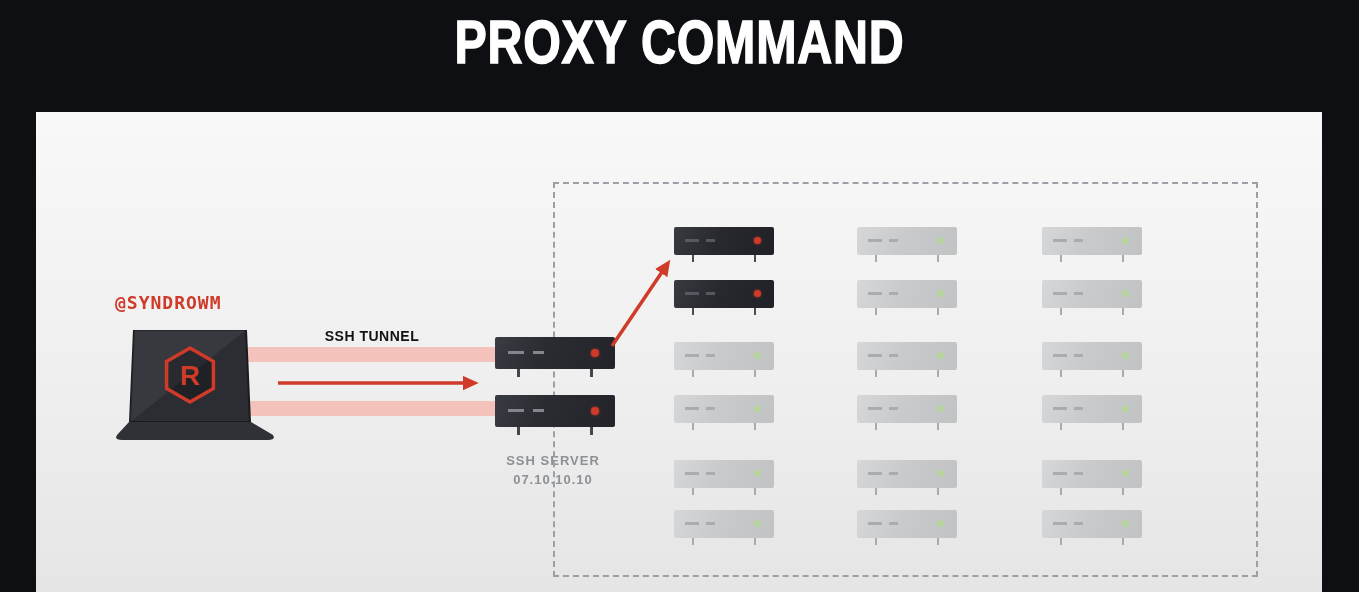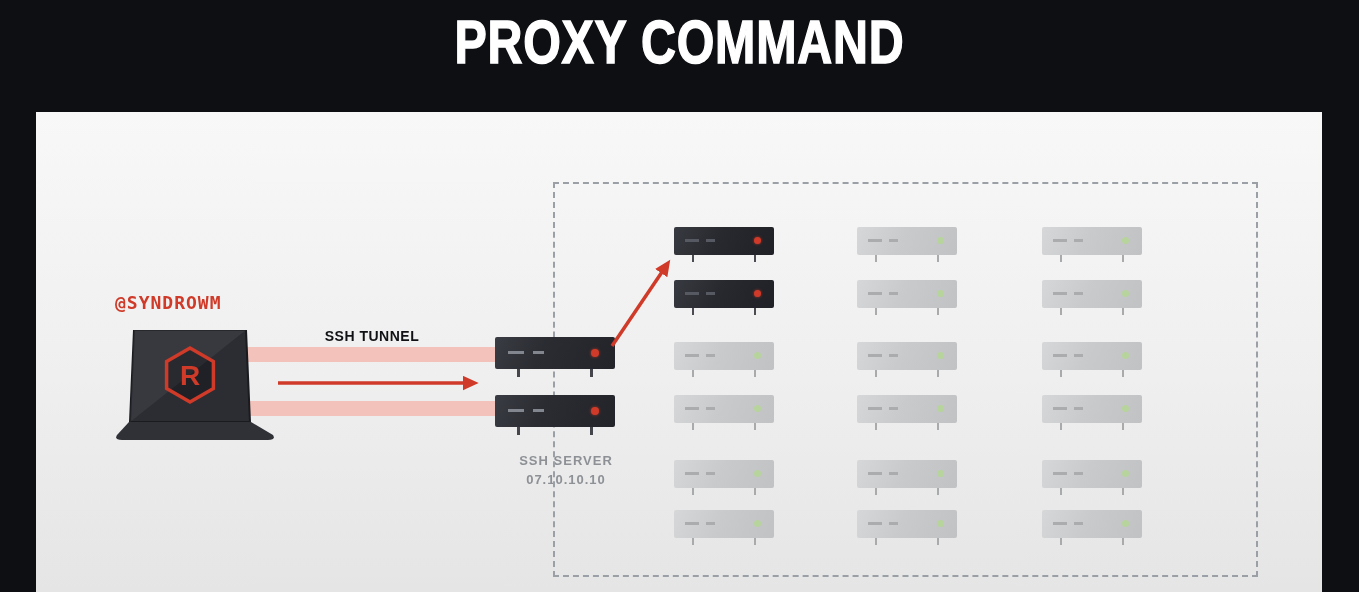--- a/index.html
+++ b/index.html
@@ -38,21 +38,21 @@
   .s1{left:459px;top:225px;}
   .s2{left:459px;top:283px;}
   .sshsrv .dash{position:absolute;height:3px;background:#82868e;top:14px;}
   .sshsrv .d1{left:13px;width:16px;}
   .sshsrv .d2{left:38px;width:11px;}
   .sshsrv .led{position:absolute;right:16px;top:12px;width:8px;height:8px;border-radius:50%;
     background:var(--accent-red);box-shadow:0 0 3px rgba(207,58,41,.8);}
   .sshsrv .leg{position:absolute;bottom:-8px;width:3px;height:8px;background:#44464c;}
   .sshsrv .l1{left:22px;}
   .sshsrv .l2{right:22px;}
-  .ssh-label{position:absolute;left:450px;top:339px;width:160px;text-align:center;
+  .ssh-label{position:absolute;left:437px;top:339px;width:160px;text-align:center;
     font-size:13px;font-weight:700;letter-spacing:1px;color:var(--label-gray);line-height:19px;}
 
   
   .canary-title{position:absolute;left:517px;top:26px;width:705px;text-align:center;
     font-family:"DejaVu Sans Mono",monospace;font-size:25px;letter-spacing:2px;
     color:var(--text-dark);}
   .canary-box{position:absolute;left:517px;top:70px;width:705px;height:395px;
     border:2px dashed var(--dashed-border);}
   .grid{position:absolute;inset:0;}
   .server{position:absolute;width:100px;height:28px;border-radius:2px;

